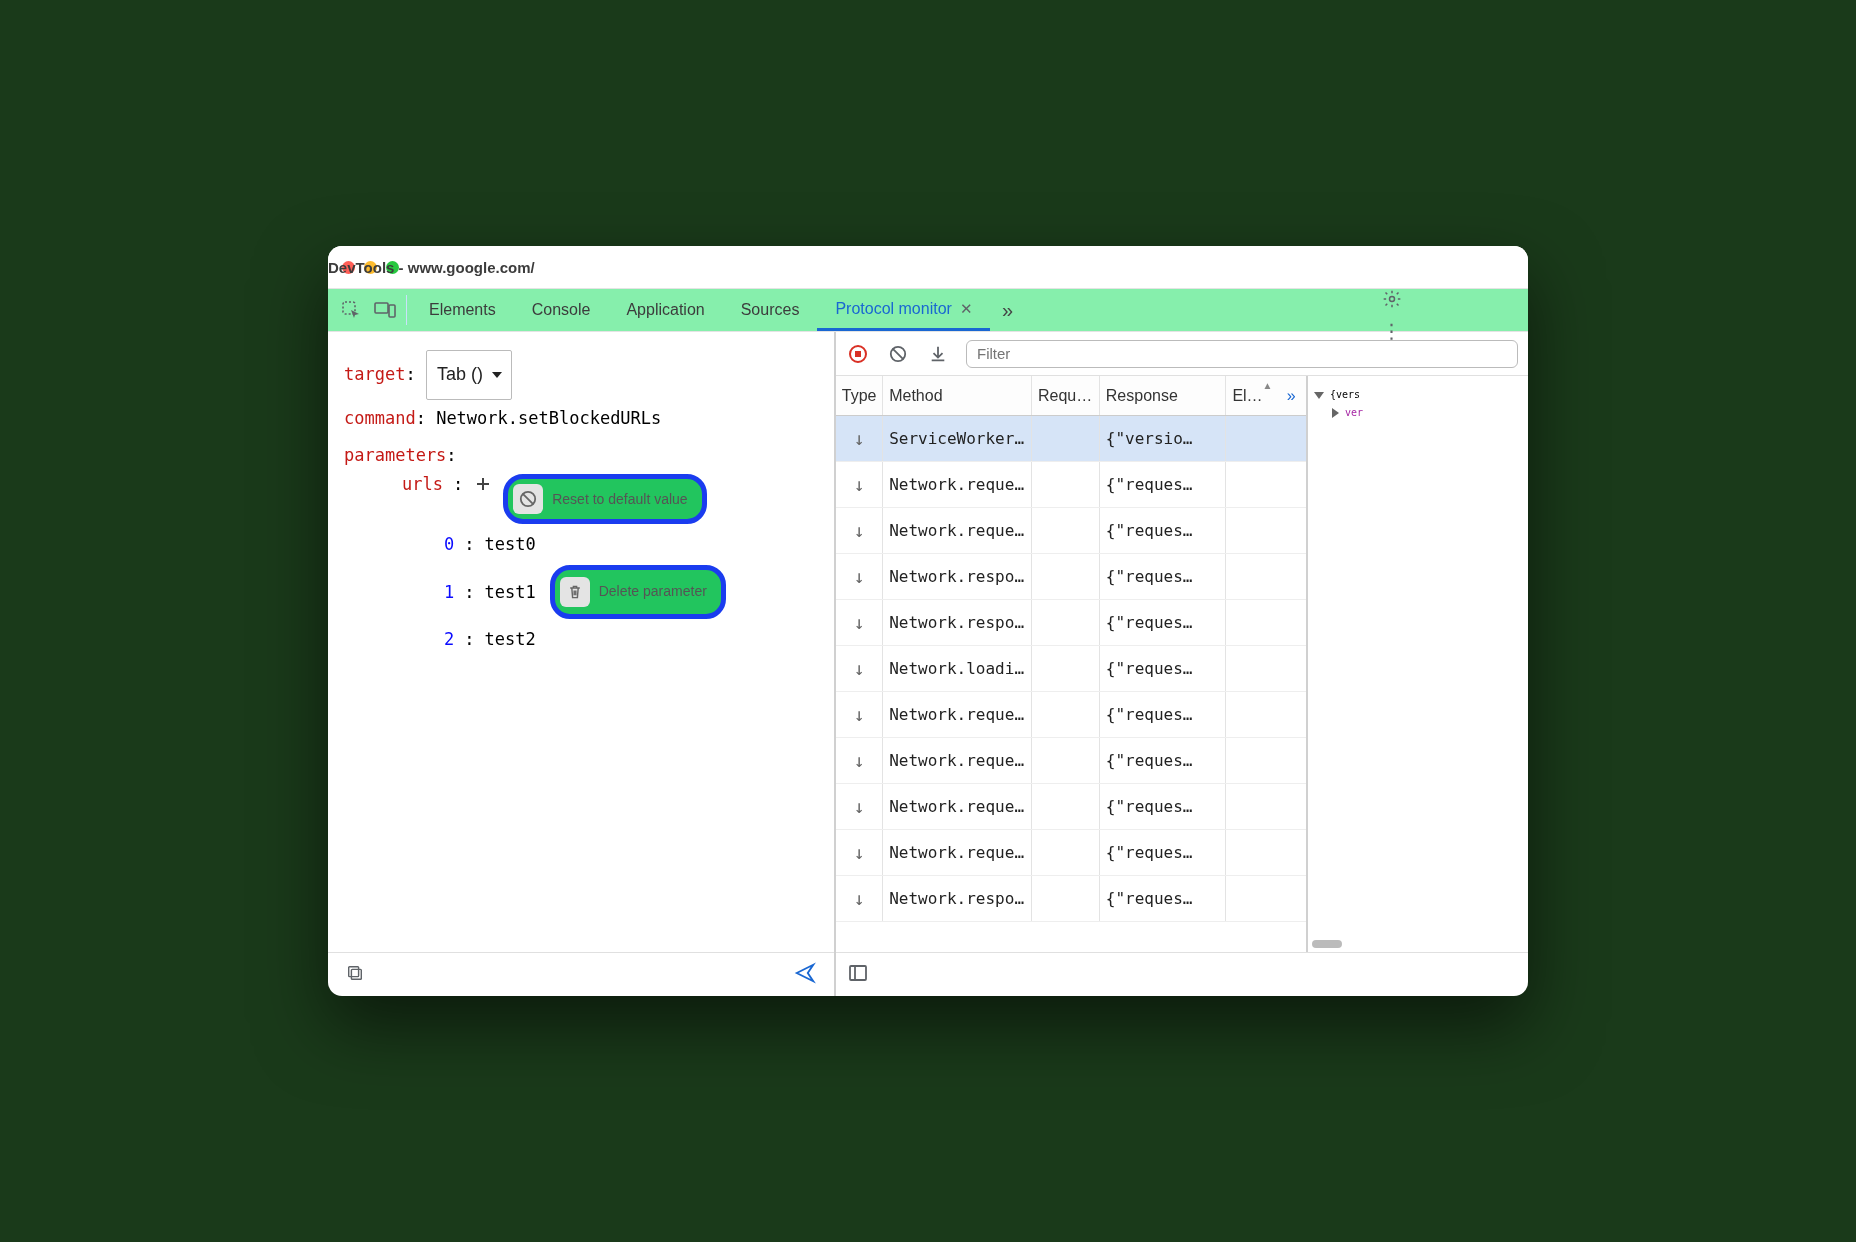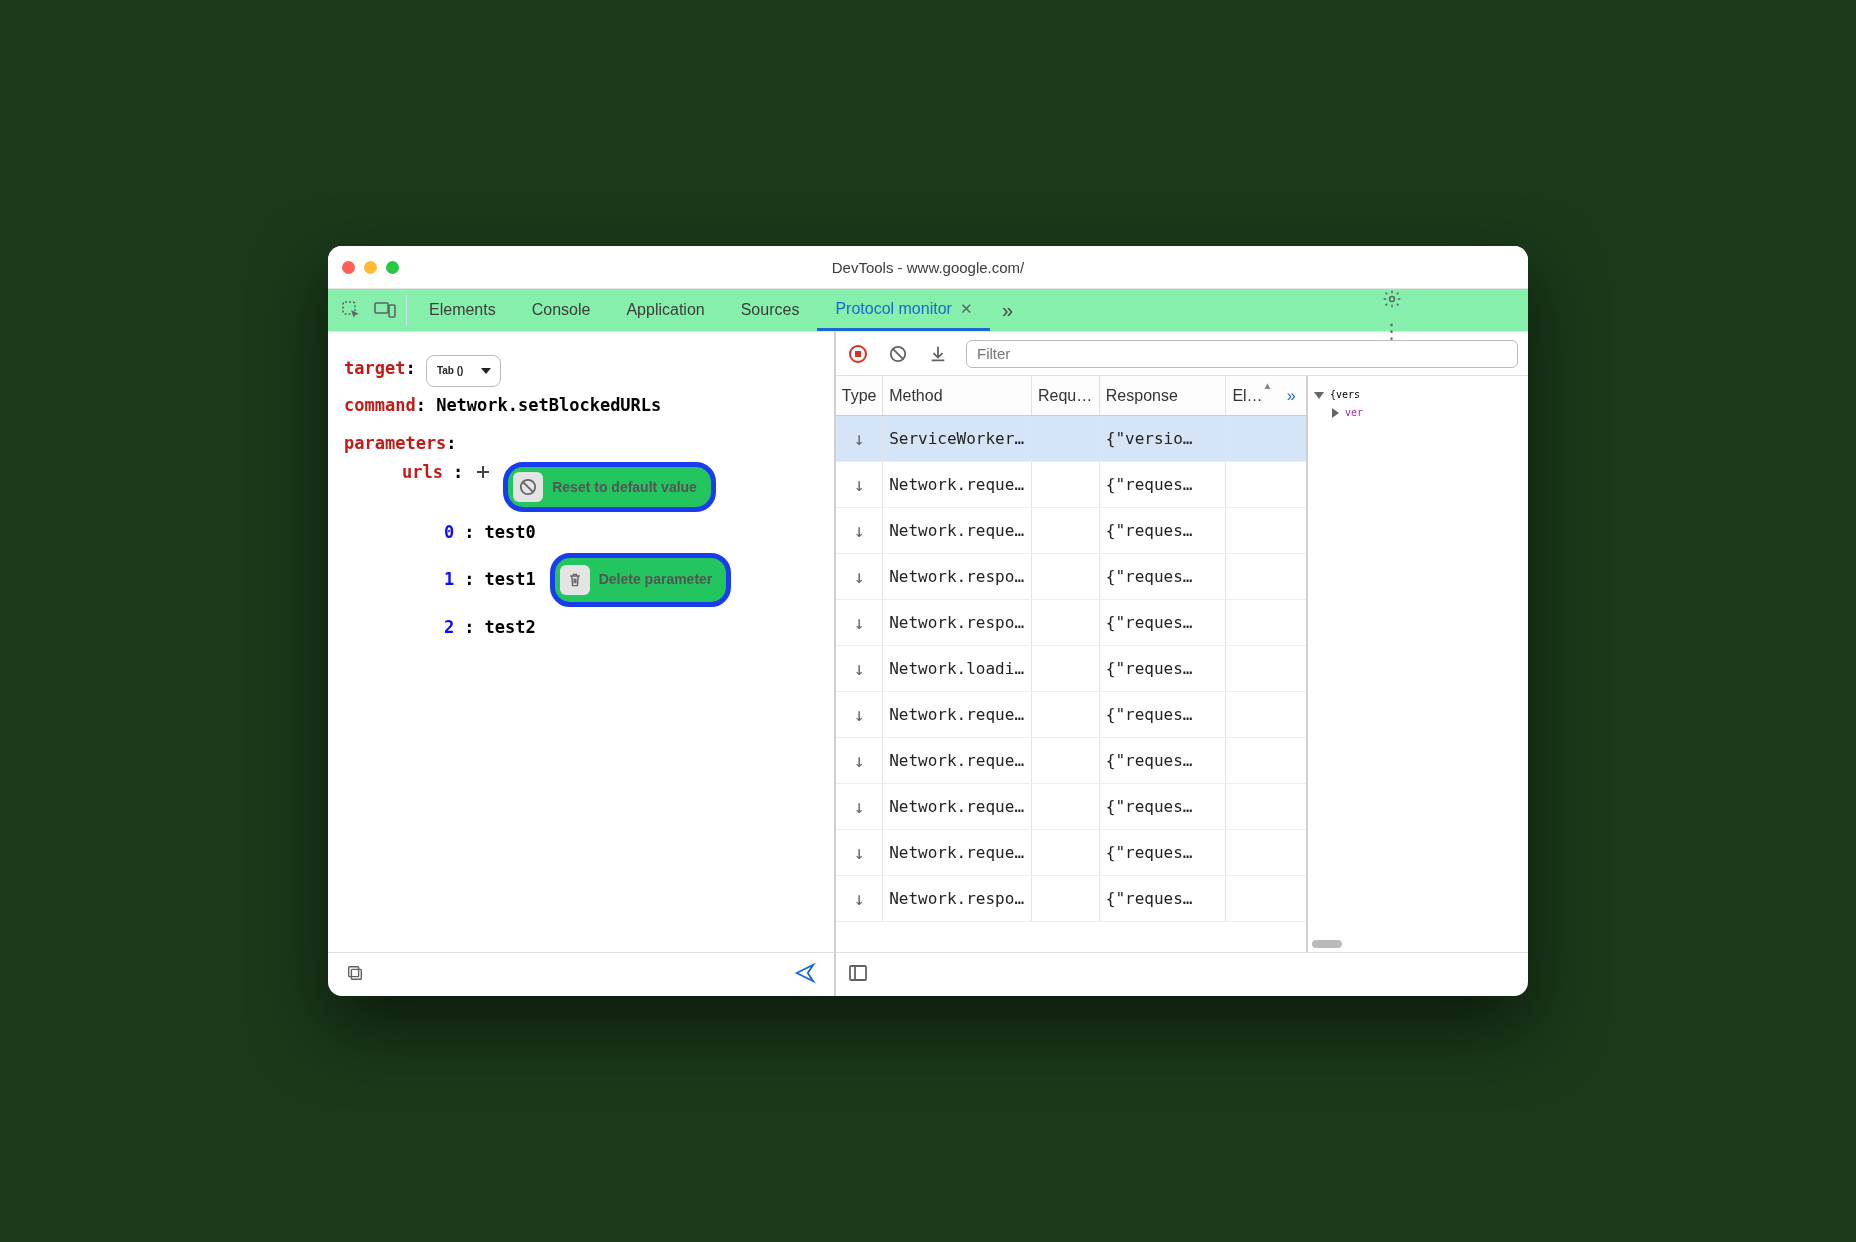--- a/index.html
+++ b/index.html
@@ -37,23 +37,22 @@
   }
   .traffic .dot {
     width: 13px; height: 13px; border-radius: 50%;
   }
   .dot.red { background: #ff5f57; }
   .dot.yellow { background: #febc2e; }
   .dot.green { background: #28c840; }
   .title {
     position: absolute;
     left: 0; right: 0;
-    text-align: center;
     font-size: 15px;
-    font-weight: 400;
+    font-weight: 700;
     color: #3c3c3c;
     pointer-events: none;
   }
 
   .tabbar {
     height: 44px;
     border-top: 1px solid #e4e4e4;
     border-bottom: 1px solid #e4e4e4;
     display: flex;
     align-items: stretch;
@@ -106,32 +105,31 @@
     border-right: 2px solid #d0d0d0;
     display: flex;
     flex-direction: column;
   }
   .left-body {
     flex: 1;
     padding: 18px 16px;
     font-family: Menlo, Consolas, monospace;
     font-size: 17px;
     overflow: auto;
-    font-weight: bold;
   }
   .kv { line-height: 2.2; }
   .kw { color: #c41a16; }
   .targetsel {
     display: inline-flex;
     align-items: center;
     border: 1px solid #bbb;
-    border-radius: 8px;
-    padding: 4px 37px 4px 10px;
+    border-radius: 2px;
+    padding: 4px 28px 4px 10px;
     font-family: Arial, sans-serif;
-    font-size: 10px;
+    font-size: 18px;
     color: #222;
     position: relative;
     background: #fff;
     cursor: pointer;
   }
   .targetsel::after {
     content: '';
     position: absolute;
     right: 9px;
     top: 50%;

